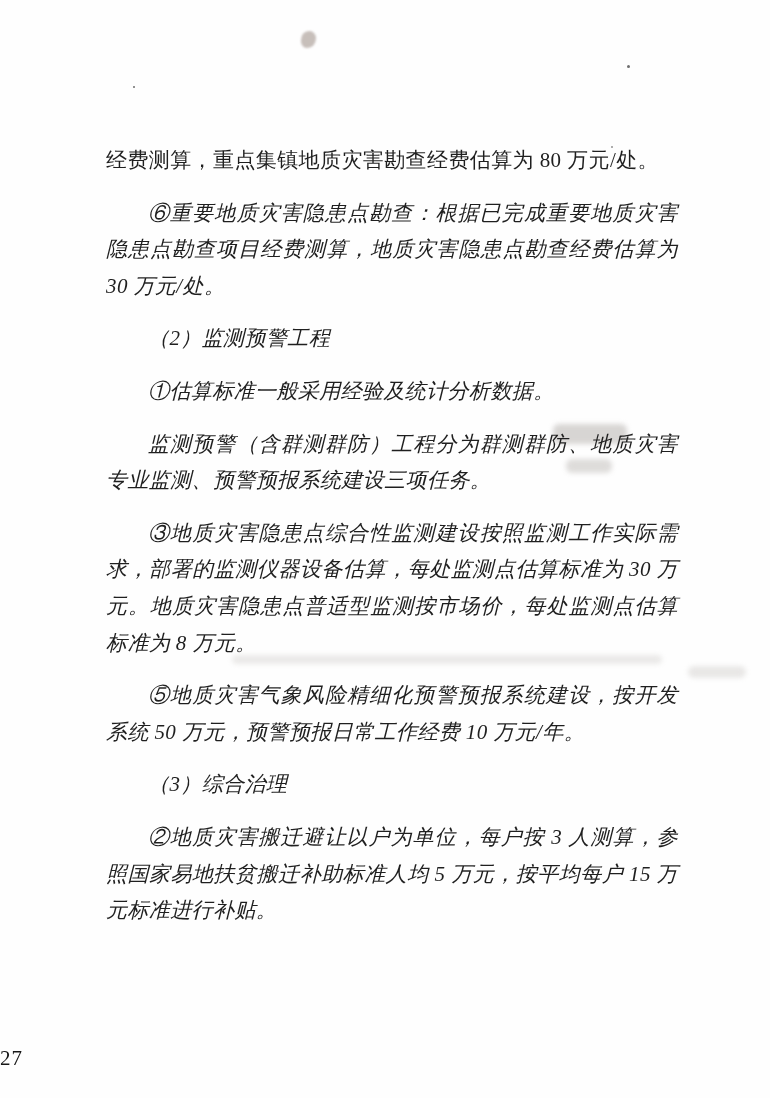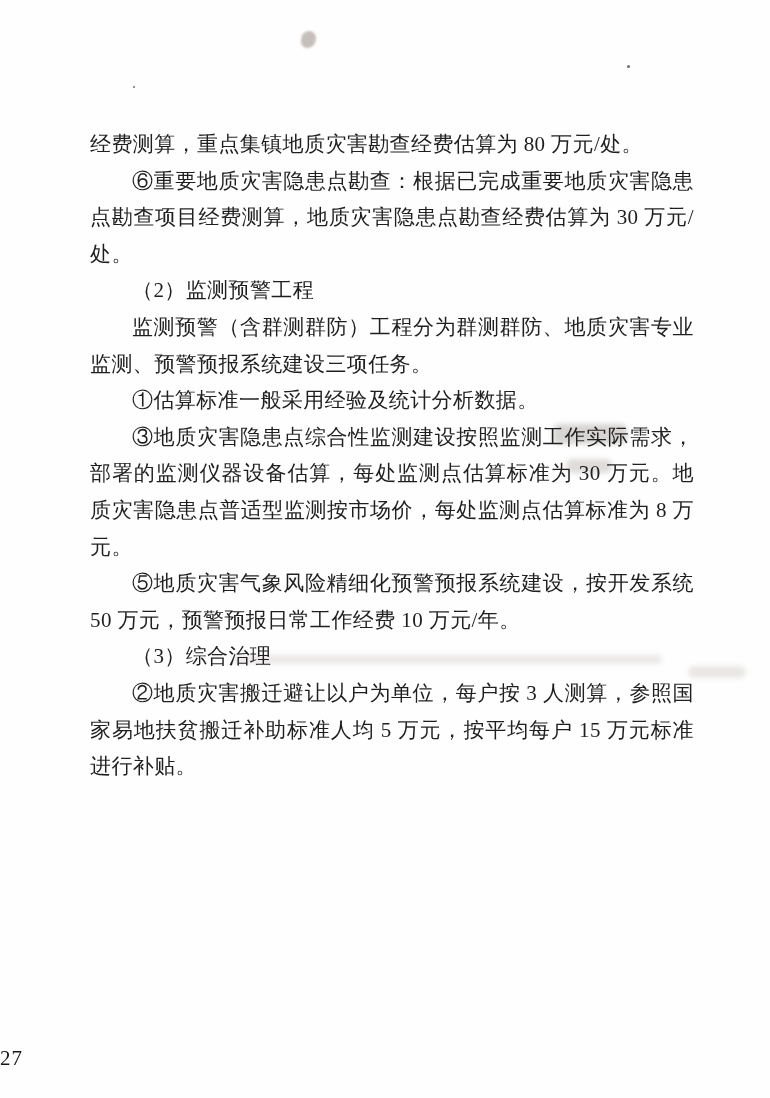--- a/index.html
+++ b/index.html
@@ -21,22 +21,22 @@
   .textblock{
     position:absolute;
     left:90px;top:126px;width:604px;
     color:var(--ink);
     font-size:21px;
     line-height:36.6px;
     letter-spacing:0.4px;
     text-align:justify;
     text-justify:inter-ideograph;
   }
-  p.para{margin:0;padding:0;}
-  p.indent{text-indent:2em;}
+  p.para{margin:16px;padding:0;}
+  p.indent{text-indent:2em;font-style:italic;}
   .footer{
     position:absolute;
     left:0;top:1046px;width:770px;
     text-align:left;
     color:var(--footer_ink);
     font-size:21px;
     letter-spacing:1px;
   }
   
   .smudge-top{
@@ -76,22 +76,22 @@
   <div class="speck s3"></div>
   <div class="ghost g1"></div>
   <div class="ghost g2"></div>
   <div class="ghost g3"></div>
   <div class="ghost g4"></div>
 
   <div class="textblock">
     <p class="para">经费测算，重点集镇地质灾害勘查经费估算为 80 万元/处。</p>
     <p class="para indent">⑥重要地质灾害隐患点勘查：根据已完成重要地质灾害隐患点勘查项目经费测算，地质灾害隐患点勘查经费估算为 30 万元/处。</p>
     <p class="para indent">（2）监测预警工程</p>
+    <p class="para indent">①估算标准一般采用经验及统计分析数据。</p>
     <p class="para indent">监测预警（含群测群防）工程分为群测群防、地质灾害专业监测、预警预报系统建设三项任务。</p>
-    <p class="para indent">①估算标准一般采用经验及统计分析数据。</p>
     <p class="para indent">③地质灾害隐患点综合性监测建设按照监测工作实际需求，部署的监测仪器设备估算，每处监测点估算标准为 30 万元。地质灾害隐患点普适型监测按市场价，每处监测点估算标准为 8 万元。</p>
     <p class="para indent">⑤地质灾害气象风险精细化预警预报系统建设，按开发系统 50 万元，预警预报日常工作经费 10 万元/年。</p>
     <p class="para indent">（3）综合治理</p>
     <p class="para indent">②地质灾害搬迁避让以户为单位，每户按 3 人测算，参照国家易地扶贫搬迁补助标准人均 5 万元，按平均每户 15 万元标准进行补贴。</p>
 
   </div>
 
   <div class="footer">27</div>
 
 </div>

